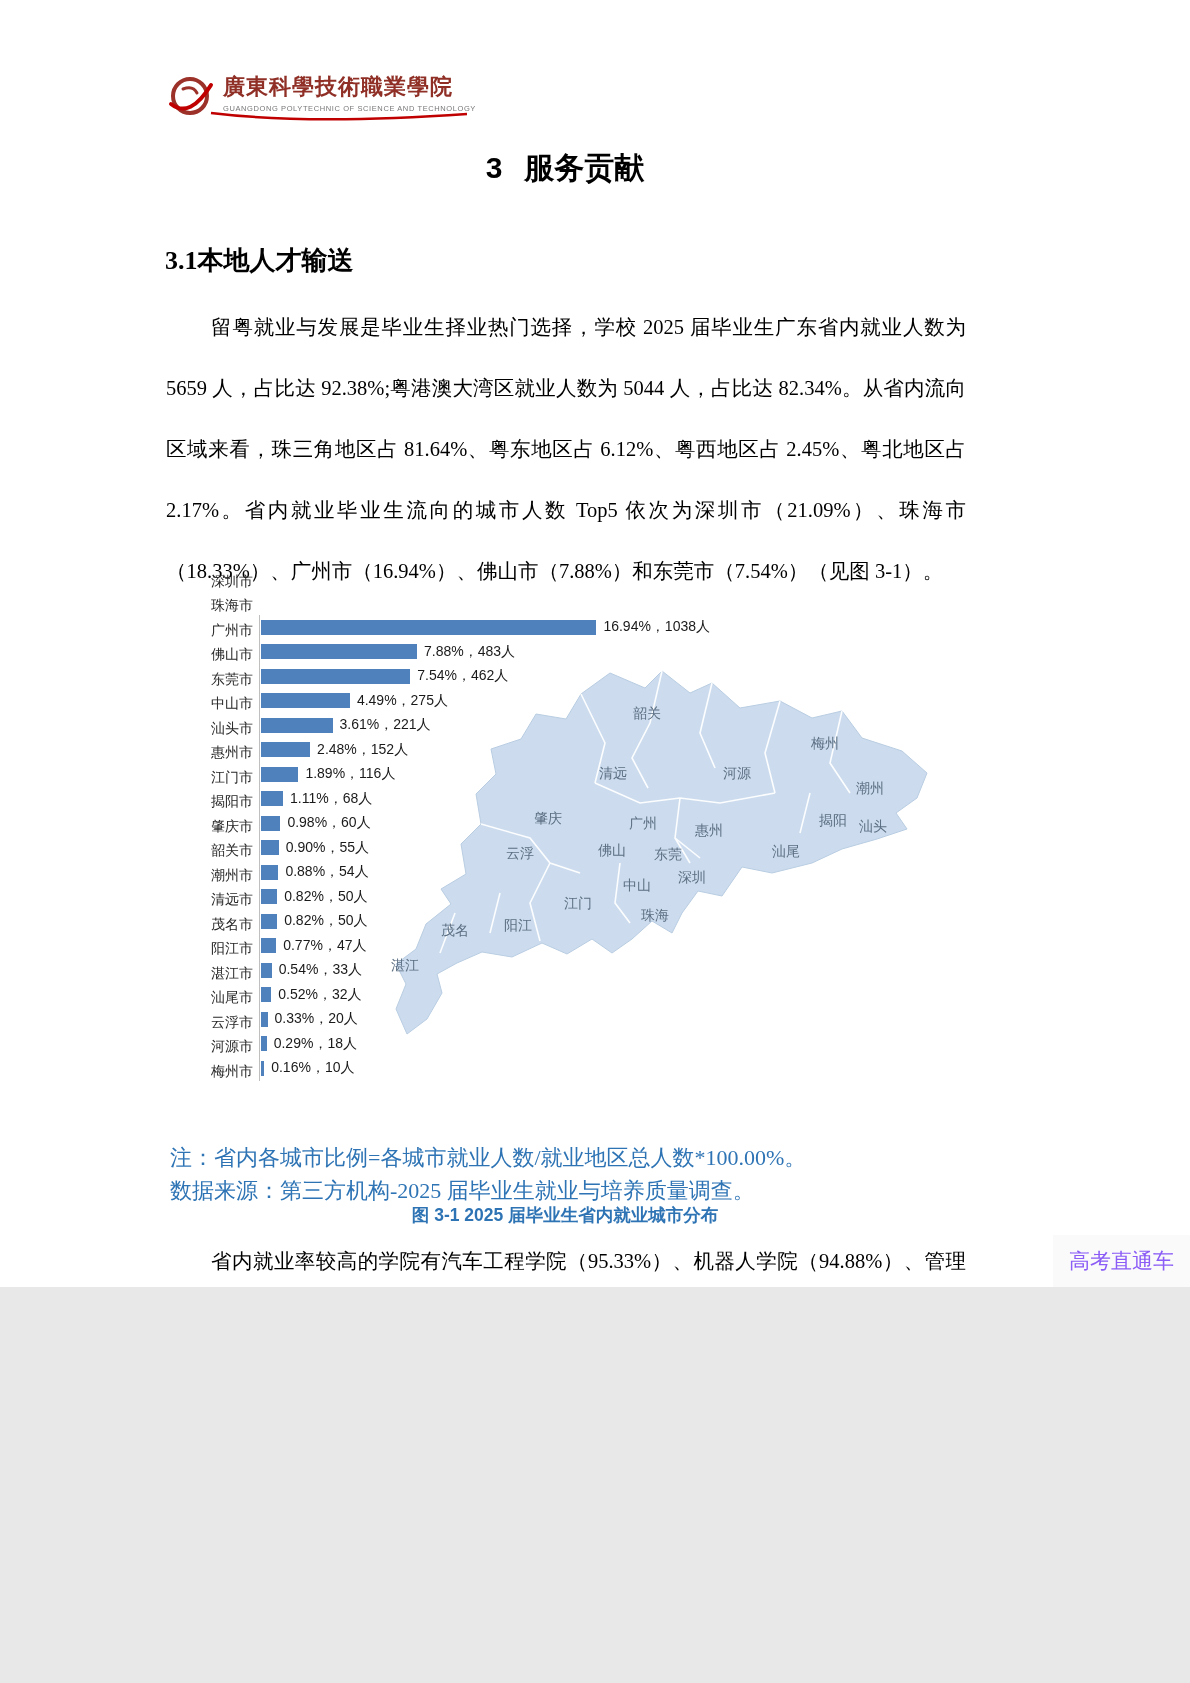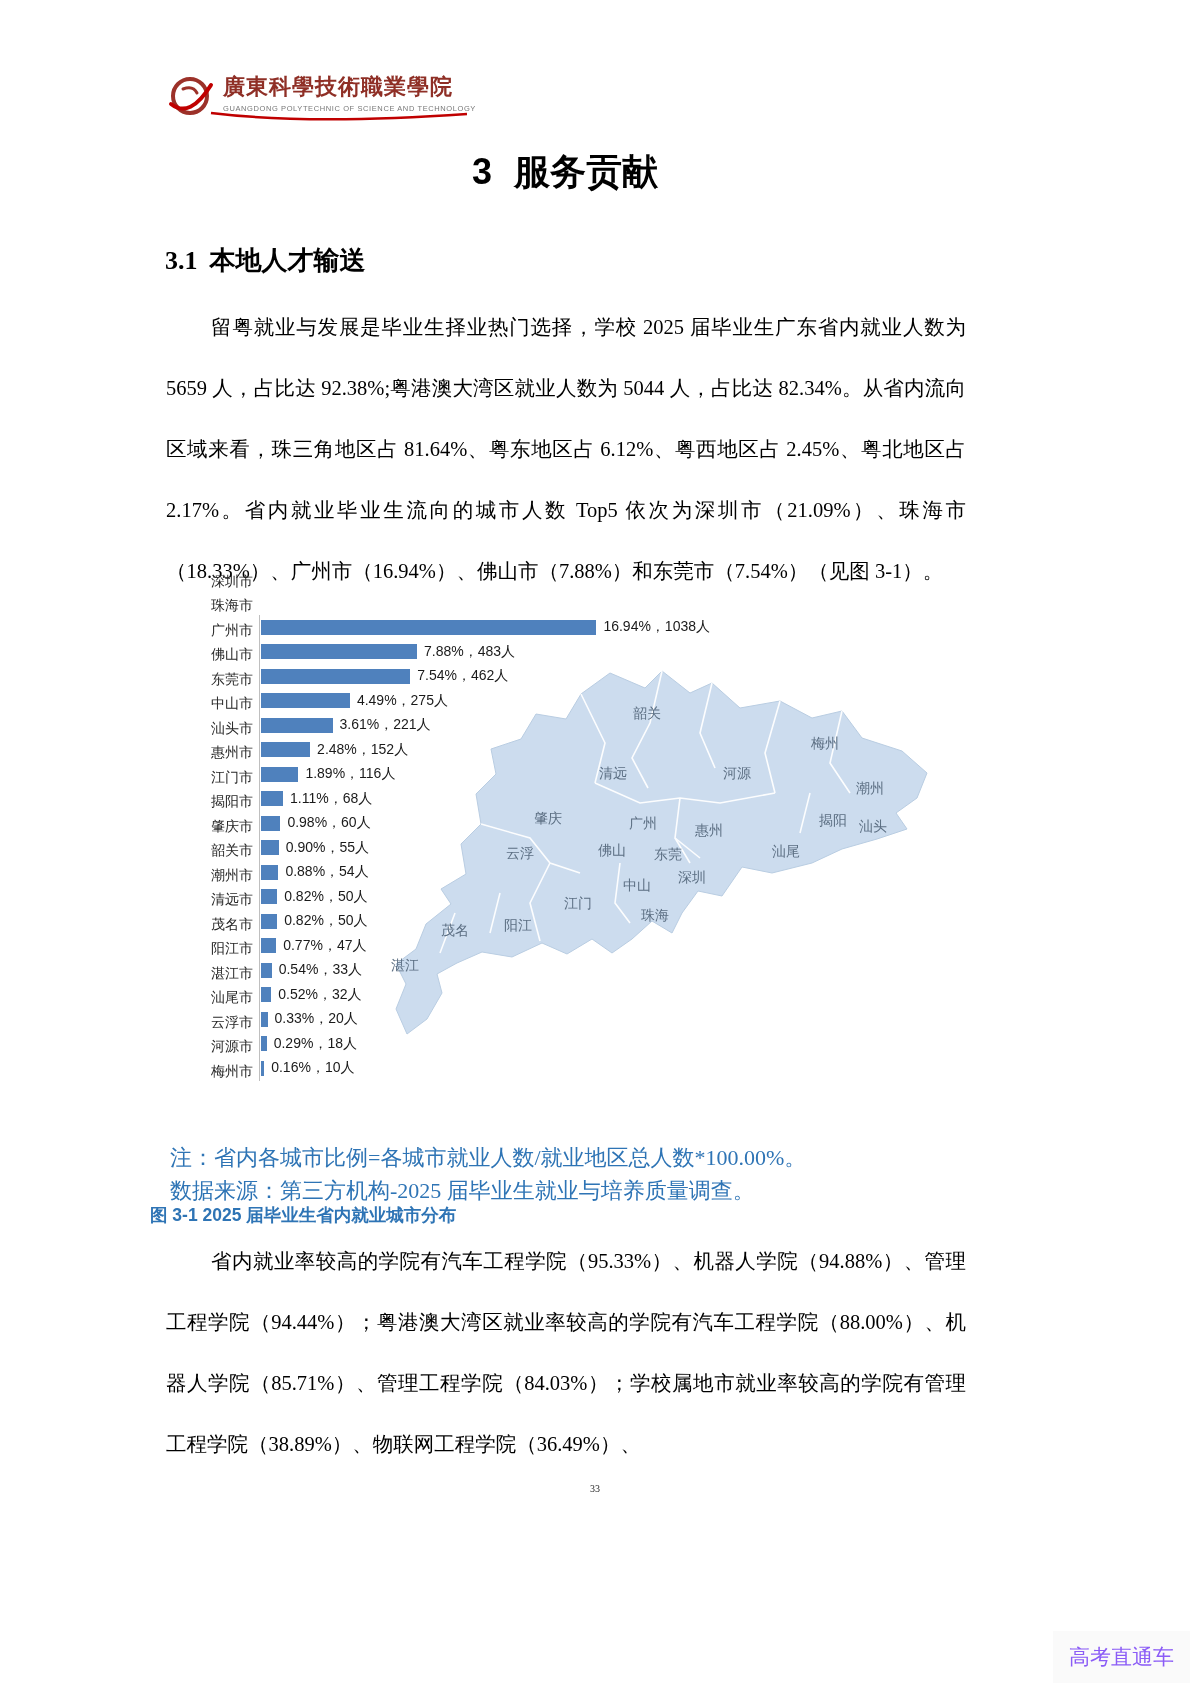--- a/index.html
+++ b/index.html
@@ -1,44 +1,44 @@
 <!DOCTYPE html>
 <html><head>
 <meta charset="utf-8">
 <style>
   * { margin:0; padding:0; box-sizing:border-box; }
   html,body { background:#e8e8e8; }
   .page {
-    position:relative; width:1190px; height:1683px; margin:0 auto;
+    position:relative; width:1190px; height:1287px; margin:0 auto;
     background:#ffffff; overflow:hidden;
     font-family:"Liberation Serif","DejaVu Serif",serif; color:#000;
   }
 
   
   .header { position:absolute; left:165px; top:72px; width:800px;
     display:flex; justify-content:space-between; align-items:flex-end; }
   .logo { display:flex; align-items:center; gap:8px; position:relative; }
   .logo-emblem { width:50px; height:50px; flex:0 0 auto; }
   .logo-text { position:relative; padding-bottom:10px; }
   .logo-zh { font-size:22px; font-weight:bold; color:#8f2f26; letter-spacing:1px;
     font-family:"Liberation Serif","DejaVu Serif",serif; }
   .logo-en { font-size:7.5px; color:#777; letter-spacing:0.6px; margin-top:2px;
     font-family:"Liberation Sans","DejaVu Sans",sans-serif; }
   .logo-swoosh { position:absolute; left:-14px; bottom:0; width:260px; height:14px; }
   .report-title { font-size:19px; font-weight:bold; color:#17365d; padding-bottom:8px; }
 
   
   .chapter-title { position:absolute; left:165px; top:148px; width:800px;
-    text-align:center; font-size:36px; font-weight:bold; color:#000;
+    text-align:center; font-size:30px; font-weight:bold; color:#000;
     font-family:"Liberation Sans","DejaVu Sans",sans-serif; }
   .chapter-title .num { margin-right:22px; }
   .section-title { position:absolute; left:165px; top:243px;
     font-size:26px; font-weight:bold; color:#000;
     font-family:"Liberation Sans","DejaVu Sans",sans-serif; }
-  .section-title .num { margin-right:12px; font-family:"Liberation Serif",serif; }
+  .section-title .num { font-family:"Liberation Serif",serif; }
 
   
   .body-text { position:absolute; left:166px; width:800px;
     font-size:20.5px; line-height:61px; text-align:justify; text-indent:2.2em; }
   .p1 { top:297px; }
   .p2 { top:1231px; }
 
   
   .figure-area { position:absolute; left:195px; top:563px; width:770px; height:520px; }
   .chart-rows { position:absolute; left:0; top:3px; }
@@ -50,22 +50,22 @@
   .bar { height:15px; background:#4f81bd; flex:0 0 auto; }
   .bar-label { margin-left:7px; font-size:14px; color:#1a1a1a; white-space:nowrap; }
   .map-svg { position:absolute; left:185px; top:100px; width:575px; height:380px;
     pointer-events:none; }
   .map-svg text { font-family:"Liberation Sans","DejaVu Sans",sans-serif;
     font-size:14px; fill:#5b6e82; text-anchor:middle; }
 
   
   .notes { position:absolute; left:170px; top:1141px; width:795px;
     color:#2e74b5; font-size:22px; line-height:33px; }
-  .figure-caption { position:absolute; left:150px; top:1203px; width:800px;
-    text-align:left; font-size:17.5px; font-weight:bold; color:#2e74b5;
+  .figure-caption { position:absolute; left:165px; top:1203px; width:800px;
+    text-align:center; font-size:17.5px; font-weight:bold; color:#2e74b5;
     font-family:"Liberation Sans","DejaVu Sans",sans-serif; }
 
   
   .page-number { position:absolute; left:0; top:1483px; width:100%;
     text-align:center; font-size:10px; color:#222; }
   .watermark { position:absolute; right:0; bottom:0; padding:12px 16px;
     font-size:21px; color:#8b5cf6; background:rgba(250,250,250,0.9);
     font-family:"Liberation Sans","DejaVu Sans",sans-serif; }
 </style>
 </head>

